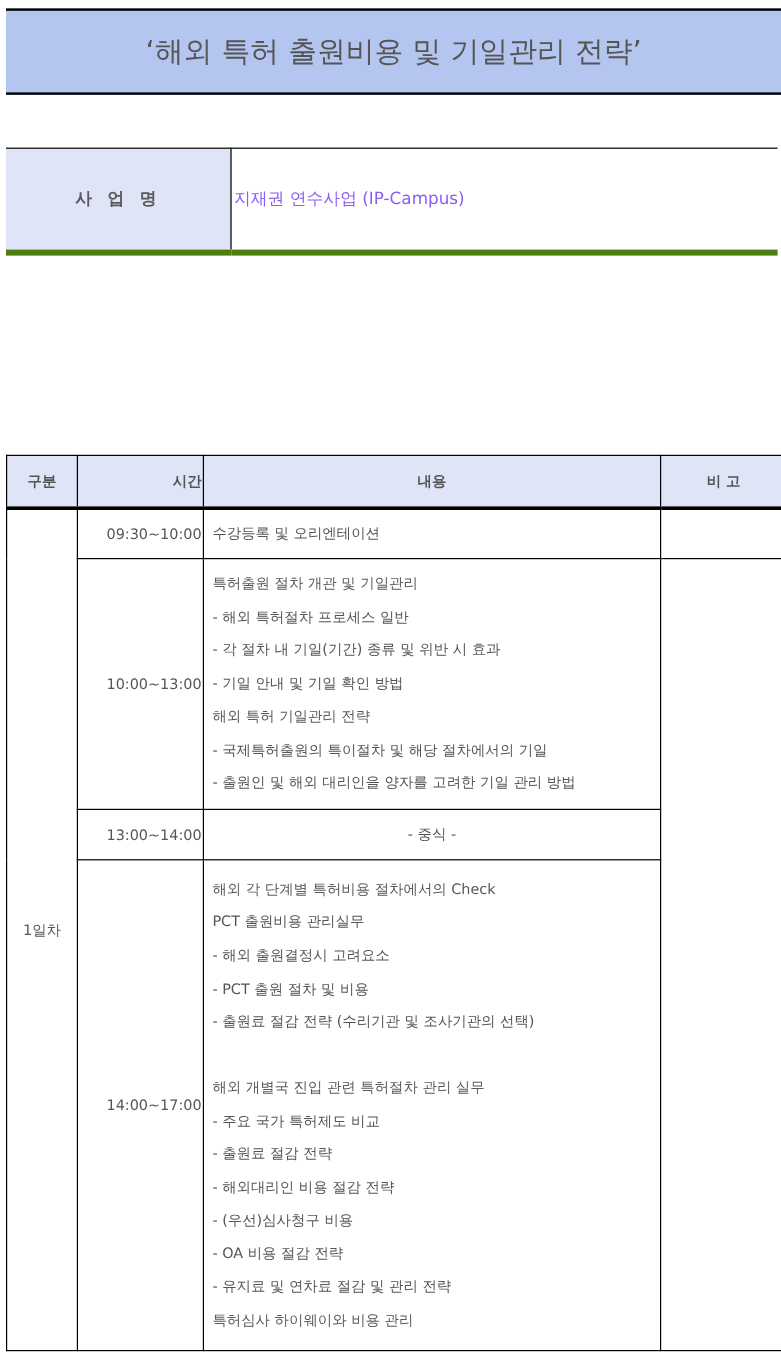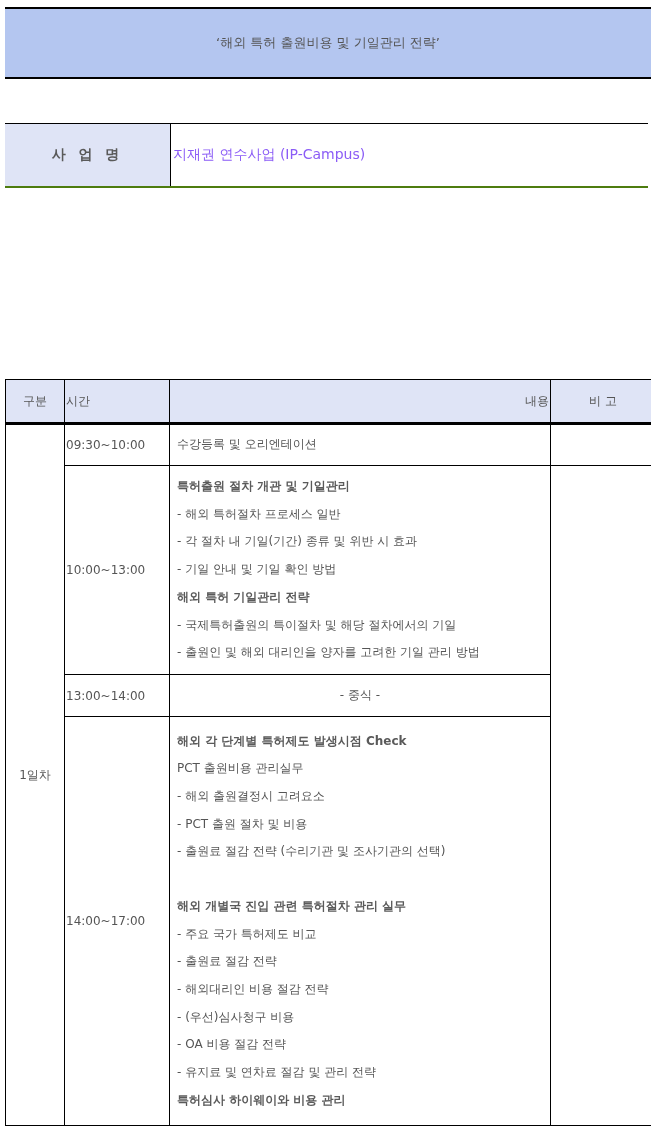--- a/index.html
+++ b/index.html
@@ -6,51 +6,51 @@
   body {
     width: 651px; height: 1136px; position: relative; overflow: hidden;
     font-family: "DejaVu Sans", "Liberation Sans", sans-serif;
     color: #555555;
   }
   .title-box {
     position: absolute; left: 5px; top: 7px; width: 646px; height: 68px;
     background: #b4c6f0;
     border-top: 2px solid #000; border-bottom: 2px solid #000;
     display: flex; align-items: center; justify-content: center;
-    font-size: 13px; color: #555;
+    font-size: 24px; color: #555;
   }
   table { border-collapse: collapse; position: absolute; table-layout: fixed; }
   .info-table { left: 5px; top: 123px; width: 643px; }
   .info-table td {
-    height: 52px; border-top: 1px solid #000; border-bottom: 2px solid #4d7c0f;
-    font-size: 14px; padding: 5px;
+    height: 52px; border-top: 1px solid #000; border-bottom: 5px solid #4d7c0f;
+    font-size: 14px; padding: 16px;
   }
   .info-table td.label {
     width: 155px; background: #dfe4f6; text-align: center;
     border-right: 1px solid #000; font-weight: bold; color: #5a5a5a;
     letter-spacing: 4px;
   }
   .info-table td.value { padding-left: 2px; color: #8b5cf6; }
   .info-table td.value.indent { padding-left: 8px; }
 
   .sched-table { left: 5px; top: 379px; width: 643px; border: 1px solid #000; }
   .sched-table th {
-    background: #dfe4f6; height: 40px; font-weight: normal; font-size: 12px;
+    background: #dfe4f6; height: 40px; font-weight: bold; font-size: 12px;
     color: #555; border: 1px solid #000; border-bottom: 3px solid #000; margin-top: 40px;
   }
   .sched-table td {
     border: 1px solid #000; font-size: 12px; color: #555; vertical-align: middle;
   }
   .col-day { width: 56px; text-align: center; }
-  .col-time { width: 102px; text-align: left; }
-  .col-content { width: 378px; text-align: right; }
+  .col-time { width: 102px; text-align: right; }
+  .col-content { width: 378px; }
   .col-note { width: 102px; }
   .content-cell { padding: 4px 7px; }
   .line { height: 27.7px; line-height: 27.7px; white-space: nowrap; font-size: 12px; }
-  .line.bold { font-weight: bold; color: #5a5a5a; }
+  .line.bold { font-weight: normal; color: #5a5a5a; }
   .line.blank { height: 27px; }
   .center { text-align: center; }
 </style>
 </head>
 <body>
 
 <div class="title-box">‘해외 특허 출원비용 및 기일관리 전략’</div>
 
 <table class="info-table">
   <tbody>
@@ -94,21 +94,21 @@
     </tr>
     <tr style="height:42px;">
       <td class="col-time">13:00~14:00</td>
       <td class="content-cell center">
         <div class="line">- 중식 -</div>
       </td>
     </tr>
     <tr style="height:409px;">
       <td class="col-time">14:00~17:00</td>
       <td class="content-cell">
-        <div class="line bold">해외 각 단계별 특허제도 발생시점 Check</div>
+        <div class="line bold">해외 각 단계별 특허비용 절차에서의 Check</div>
         <div class="line">PCT 출원비용 관리실무</div>
         <div class="line">- 해외 출원결정시 고려요소</div>
         <div class="line">- PCT 출원 절차 및 비용</div>
         <div class="line">- 출원료 절감 전략 (수리기관 및 조사기관의 선택)</div>
         <div class="line blank"></div>
         <div class="line bold">해외 개별국 진입 관련 특허절차 관리 실무</div>
         <div class="line">- 주요 국가 특허제도 비교</div>
         <div class="line">- 출원료 절감 전략</div>
         <div class="line">- 해외대리인 비용 절감 전략</div>
         <div class="line">- (우선)심사청구 비용</div>

